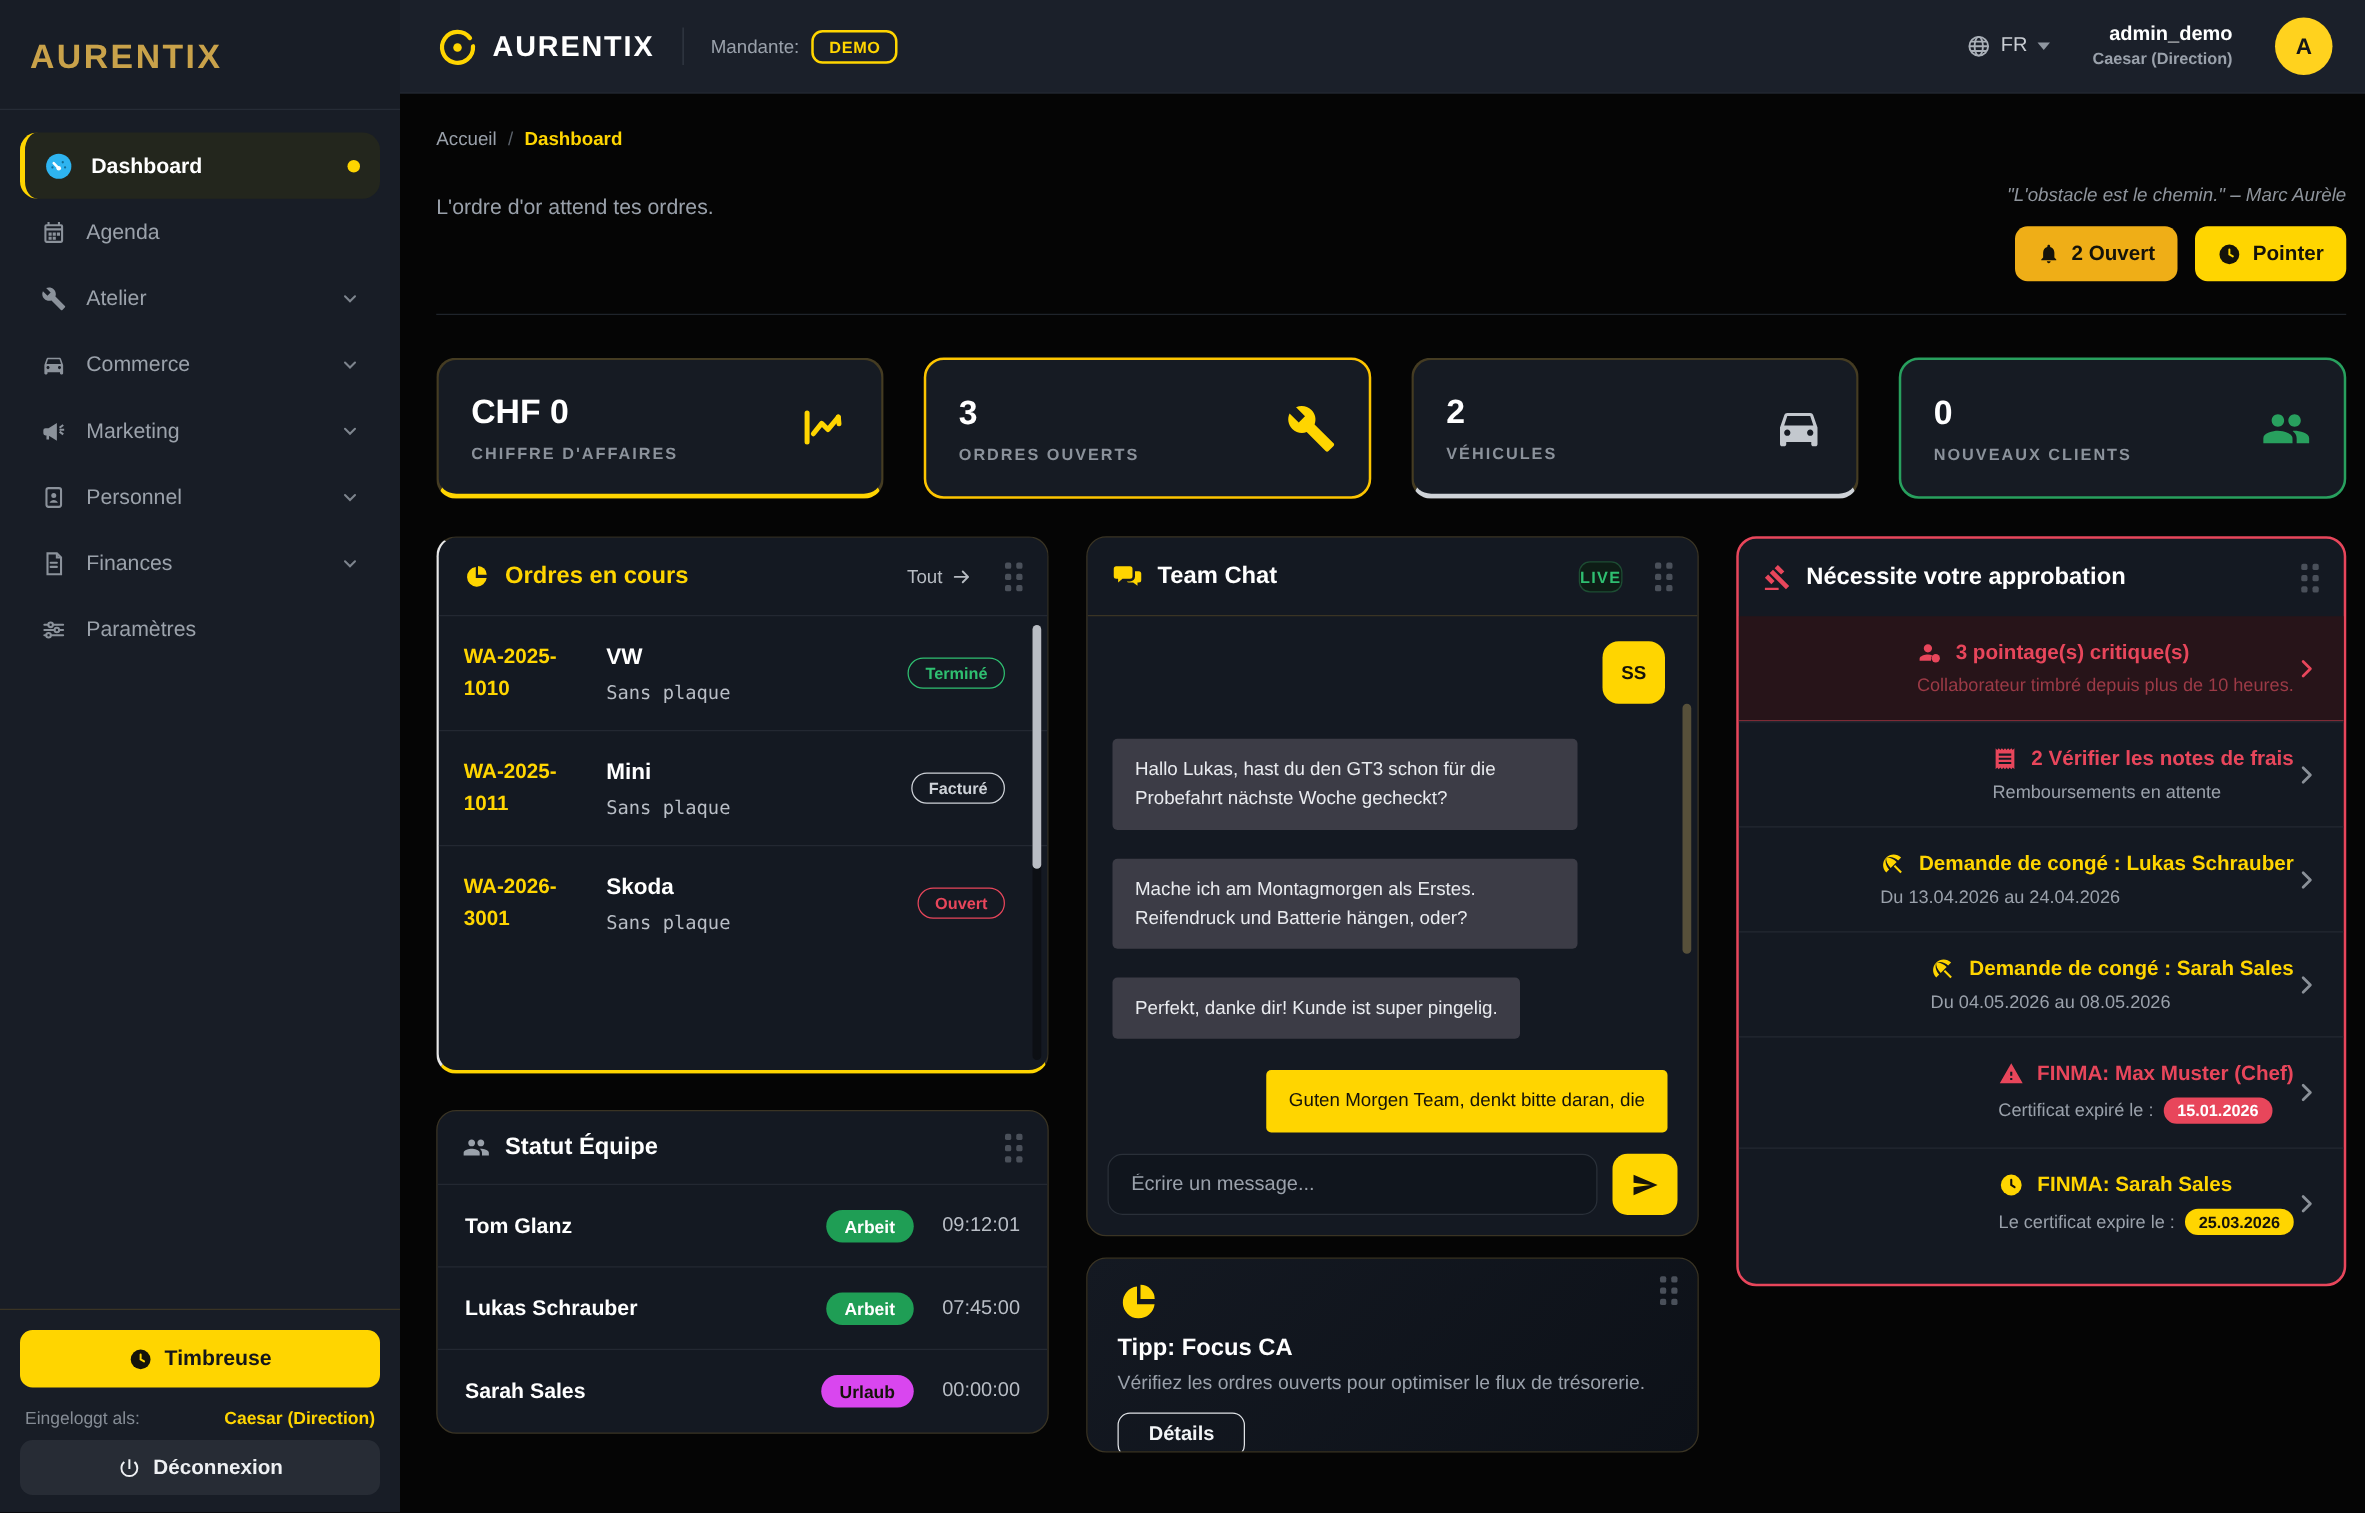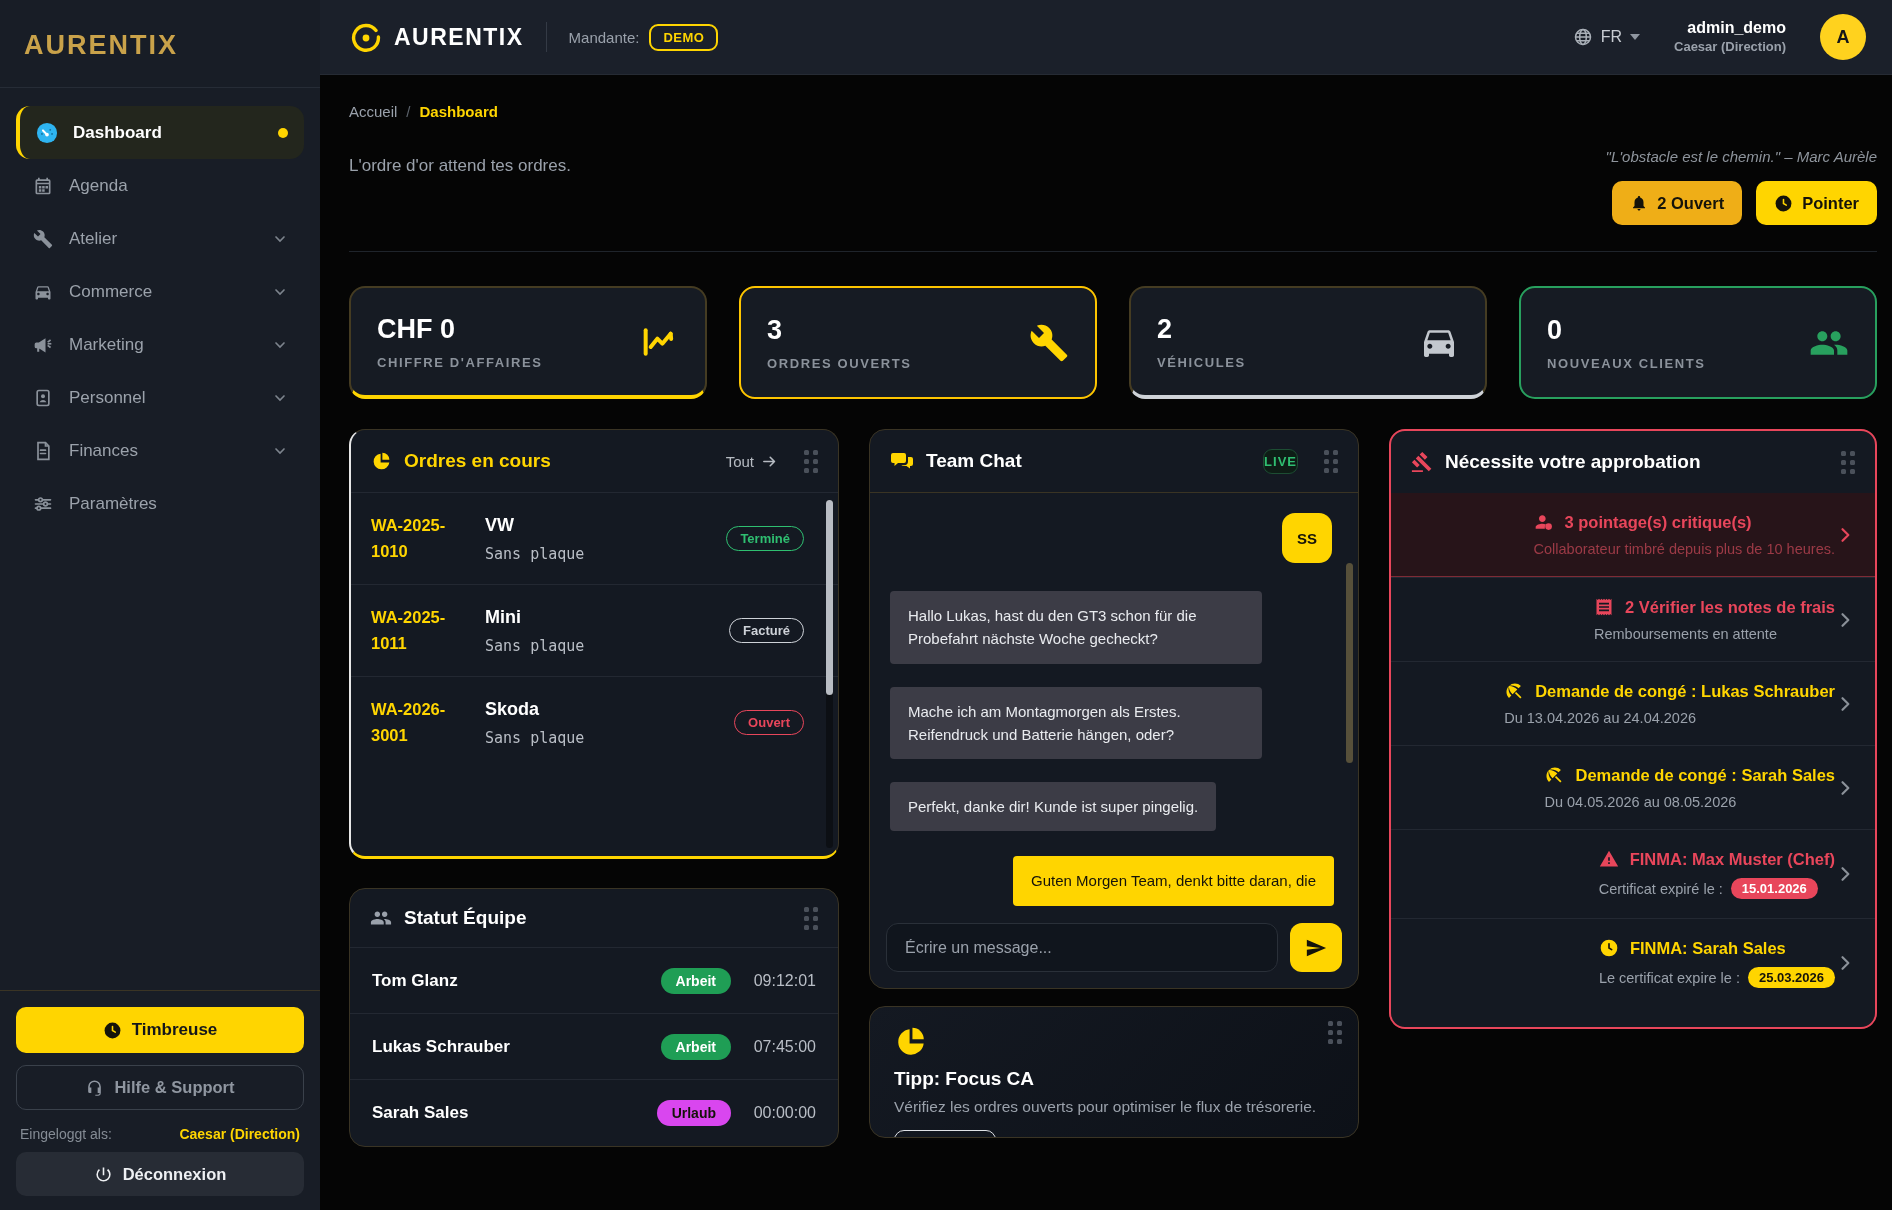--- a/index.html
+++ b/index.html
@@ -156,21 +156,21 @@
   .team-panel { margin-top:29px; height:259px; }
   .team-panel .p-head { height:58px; }
   .team-row { display:flex; align-items:center; padding:0 22px; height:66px; border-top:1px solid #232832; }
   .member-name { color:#fff; font-size:17px; font-weight:800; flex:1; }
   .st-pill { border-radius:13px; padding:5px 15px; font-size:14px; font-weight:800; margin-right:15px; }
   .st-pill.green { background:#1f9e55; color:#fff; }
   .st-pill.yellow { background:#d946ef; color:#15130a; }
   .member-time { color:#b9bec6; font-size:16px; width:70px; text-align:right; }
 
   
-  .tip-panel { margin-top:17px; height:132px; padding:18px 24px; background:linear-gradient(135deg,#141922,#0d1118); }
+  .tip-panel { margin-top:17px; height:156px; padding:18px 24px; background:linear-gradient(135deg,#141922,#0d1118); }
   .tip-grip { position:absolute; top:14px; right:16px; }
   .tip-icon { display:flex; } .tip-icon svg { width:34px; height:34px; }
   .tip-title { color:#fff; font-size:19px; font-weight:800; margin-top:9px; }
   .tip-desc { color:#9aa1ab; font-size:15.5px; margin-top:8px; }
   .btn-details { margin-top:14px; background:transparent; border:1.5px solid #dfe2e6; color:#f2f4f6; border-radius:10px;
     padding:8px 24px; font-size:16px; font-weight:600; cursor:pointer; font-family:inherit; }
 </style>
 </head>
 <body>
 
@@ -285,26 +285,20 @@
   </nav>
   <div class="side-spacer"></div>
   <div class="side-bottom">
     <button class="btn-timbreuse">
       <svg width="19" height="19" viewBox="0 0 24 24">
           <circle cx="12" cy="12" r="10" fill="#15130a"></circle>
           <path d="M12 7v5l3.5 2" stroke="#ffd500" stroke-width="2" stroke-linecap="round" fill="none"></path>
         </svg>
       <span>Timbreuse</span>
     </button>
-    <button class="btn-hilfe">
-      <svg width="19" height="19" viewBox="0 0 24 24" fill="currentColor">
-          <path d="M12 3a8 8 0 0 0-8 8v6a2 2 0 0 0 2 2h2v-7H6v-1a6 6 0 1 1 12 0v1h-2v7h2.6A2.4 2.4 0 0 1 16 21h-3v1.5h4a3.5 3.5 0 0 0 3-3.5v-8a8 8 0 0 0-8-8z"></path>
-        </svg>
-      <span>Hilfe &amp; Support</span>
-    </button>
     <div class="logged-row">
       <span class="logged-label">Eingeloggt als:</span>
       <span class="logged-user">Caesar (Direction)</span>
     </div>
     <button class="btn-logout">
       <svg width="19" height="19" viewBox="0 0 24 24" fill="currentColor">
           <path d="M13 3h-2v10h2V3zm4.83 2.17l-1.42 1.42A6.92 6.92 0 0 1 19 12c0 3.87-3.13 7-7 7s-7-3.13-7-7c0-2.17.98-4.1 2.58-5.42L6.17 5.17A8.93 8.93 0 0 0 3 12a9 9 0 0 0 18 0c0-2.74-1.23-5.19-3.17-6.83z"></path>
         </svg>
       <span>Déconnexion</span>
     </button>

